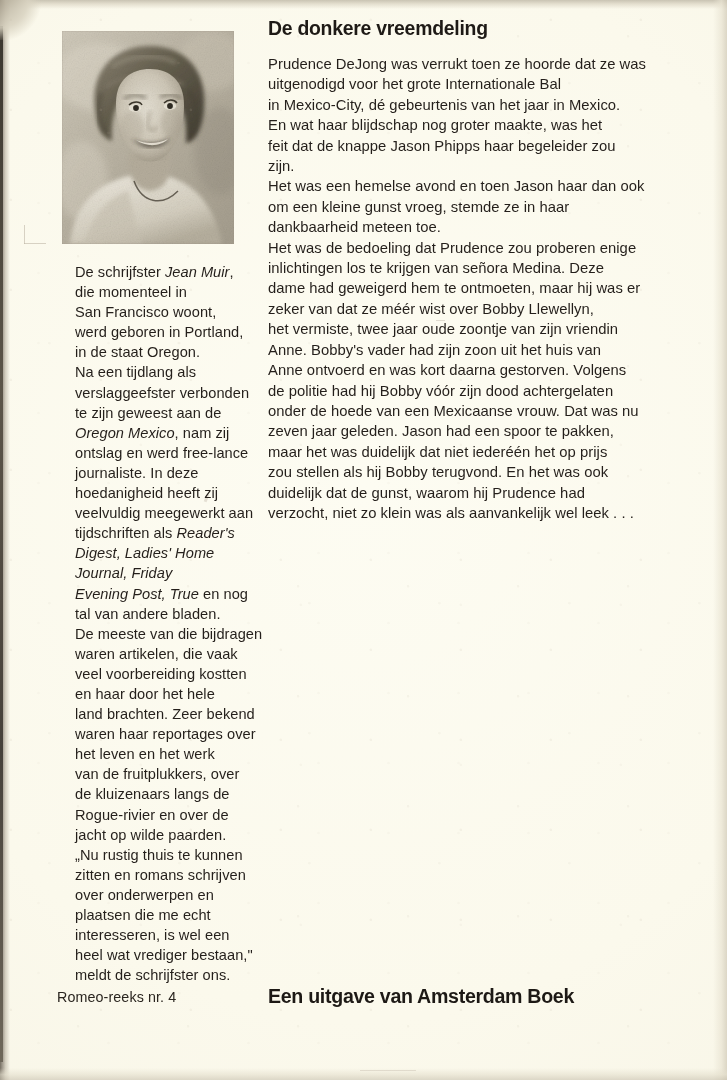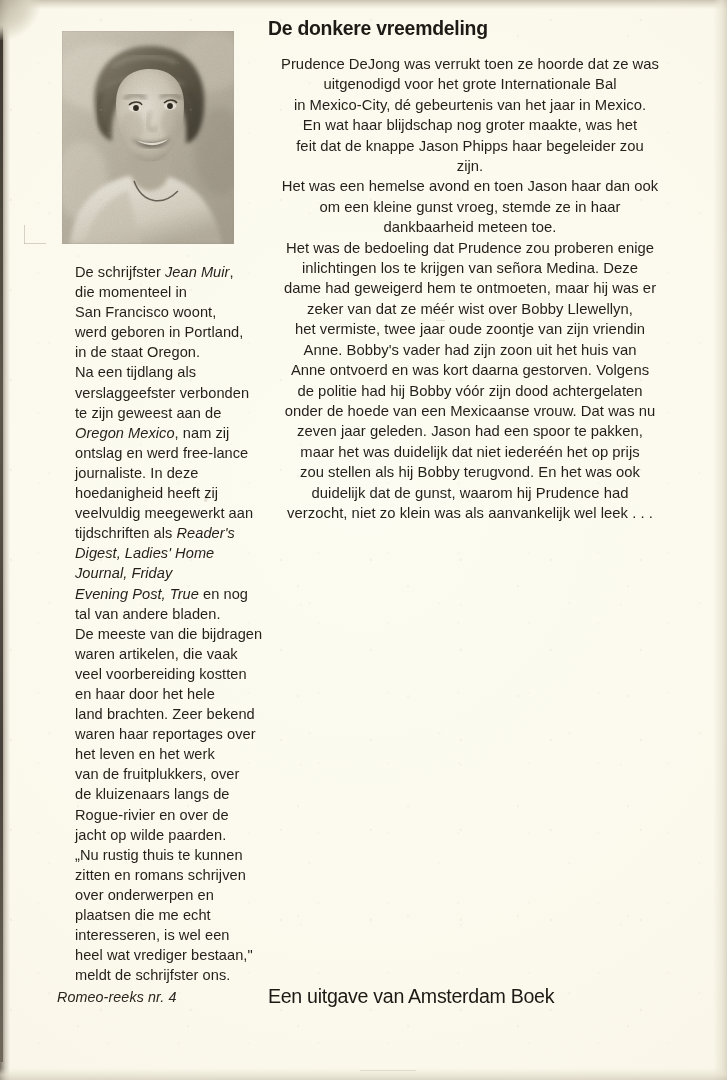--- a/index.html
+++ b/index.html
@@ -98,21 +98,20 @@
   .col-left p { margin: 0; }
 
   .series-line {
     position: absolute;
     left: 57px;
     top: 988px;
     font-size: 14.3px;
     line-height: 19px;
     letter-spacing: .1px;
     color: #2a251f;
-    font-style: italic;
   }
 
   .col-right {
     position: absolute;
     left: 268px;
     top: 16px;
     width: 404px;
   }
   .title {
     font-size: 19.4px;
@@ -121,28 +120,27 @@
     line-height: 24px;
     margin: 0 0 14px 0;
     color: #1e1a16;
   }
   .body-right {
     font-size: 14.8px;
     line-height: 20.4px;
     letter-spacing: .04px;
     margin: 0;
     color: #241f1b;
-    text-align: center;
   }
   .publisher {
     position: absolute;
     left: 268px;
     top: 985px;
     font-size: 19.6px;
-    font-weight: 400;
+    font-weight: 700;
     letter-spacing: -0.3px;
     color: #1d1915;
   }
 
   i { font-style: italic; }
 
   
   .grain {
     position: absolute;
     inset: 0;

